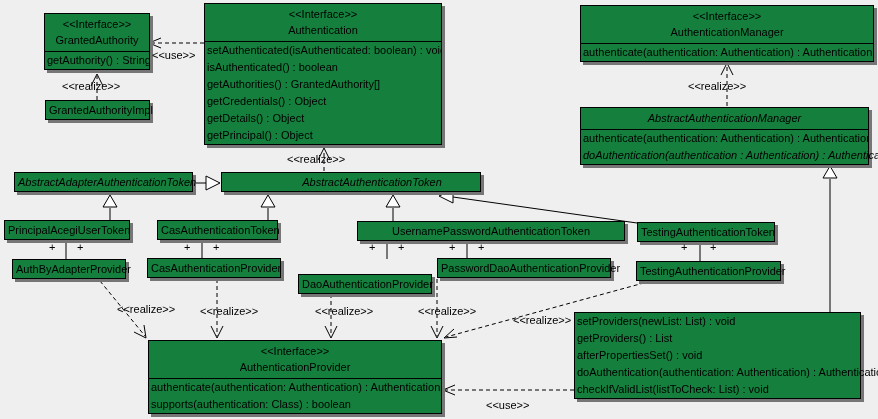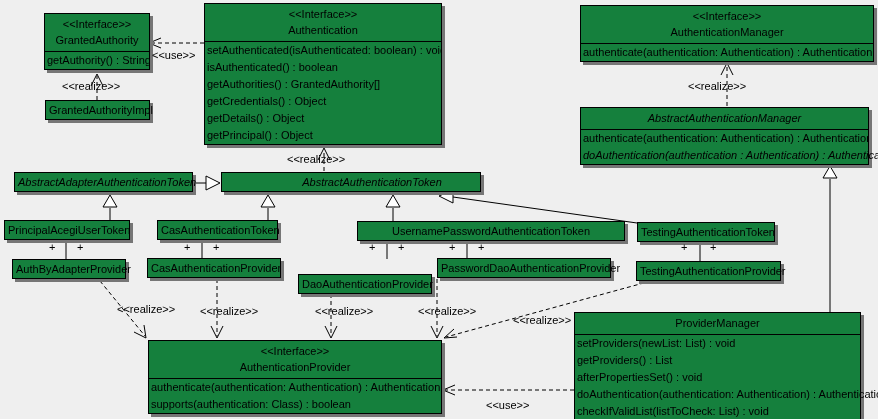--- a/index.html
+++ b/index.html
@@ -214,23 +214,20 @@
   <div class="box has-ms" style="left:148px;top:340px;width:292px;">
     <div class="hd">
       <div class="st">&lt;&lt;Interface&gt;&gt;</div>
       <div class="nm">AuthenticationProvider</div>
     </div>
     <div class="m">authenticate(authentication: Authentication) : Authentication</div>
     <div class="m">supports(authentication: Class) : boolean</div>
   </div>
 
   <div class="box has-ms" style="left:574px;top:312px;width:285px;">
-    <div class="hd">
-      <div class="nm">ProviderManager</div>
-    </div>
     <div class="m">setProviders(newList: List) : void</div>
     <div class="m">getProviders() : List</div>
     <div class="m">afterPropertiesSet() : void</div>
     <div class="m ovf">doAuthentication(authentication: Authentication) : Authentication</div>
     <div class="m">checkIfValidList(listToCheck: List) : void</div>
   </div>
 
   <div class="elabel" style="left:152px;top:50px;">&lt;&lt;use&gt;&gt;</div>
   <div class="elabel" style="left:62px;top:81px;">&lt;&lt;realize&gt;&gt;</div>
   <div class="elabel" style="left:287px;top:154px;">&lt;&lt;realize&gt;&gt;</div>

